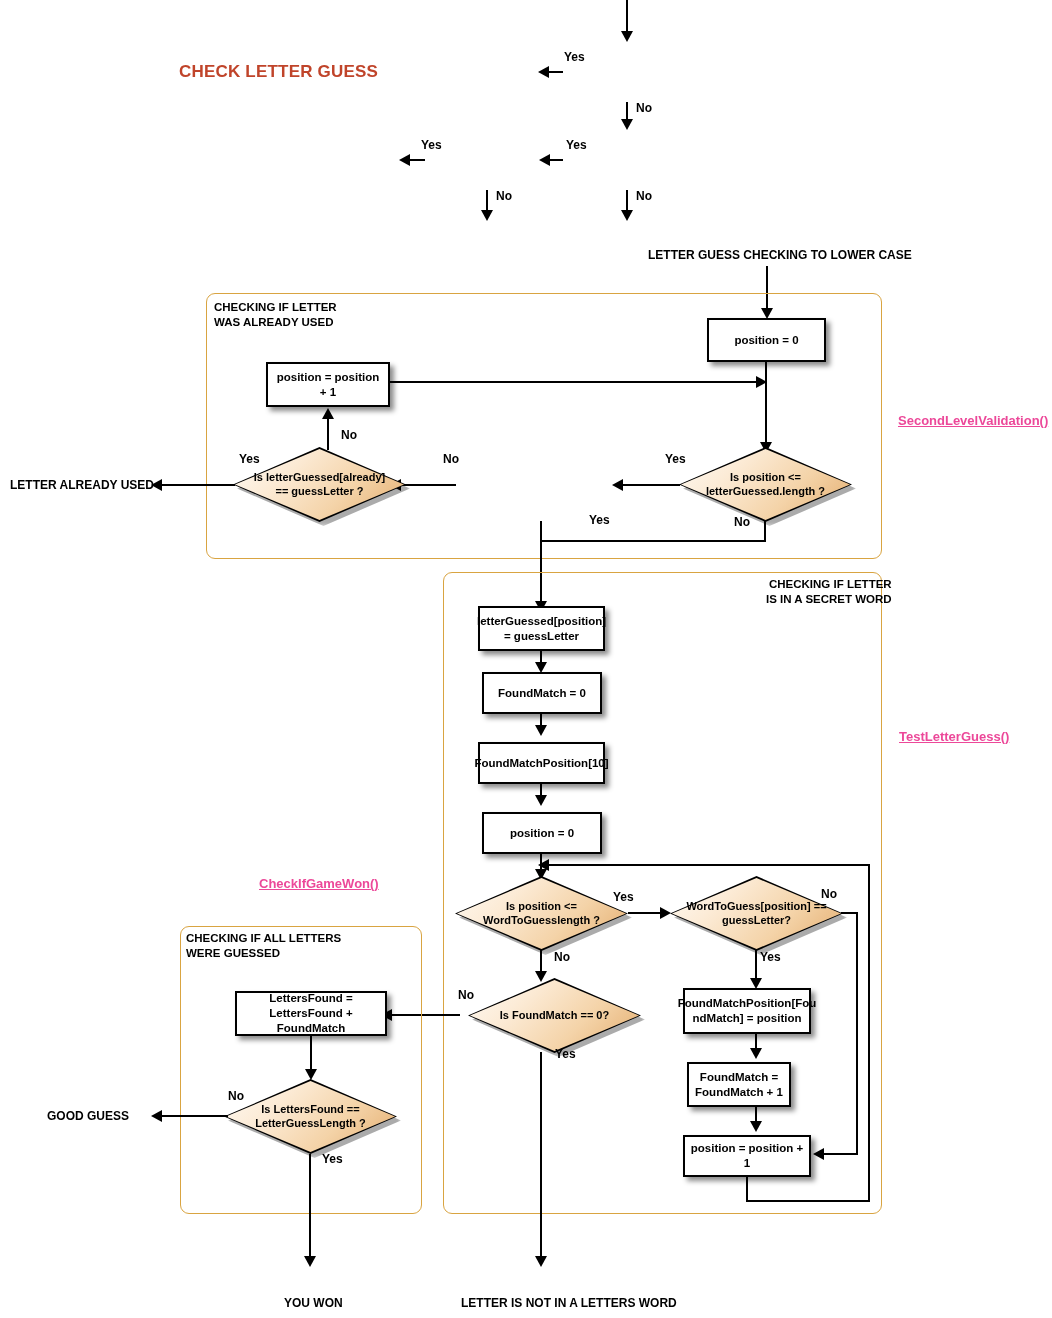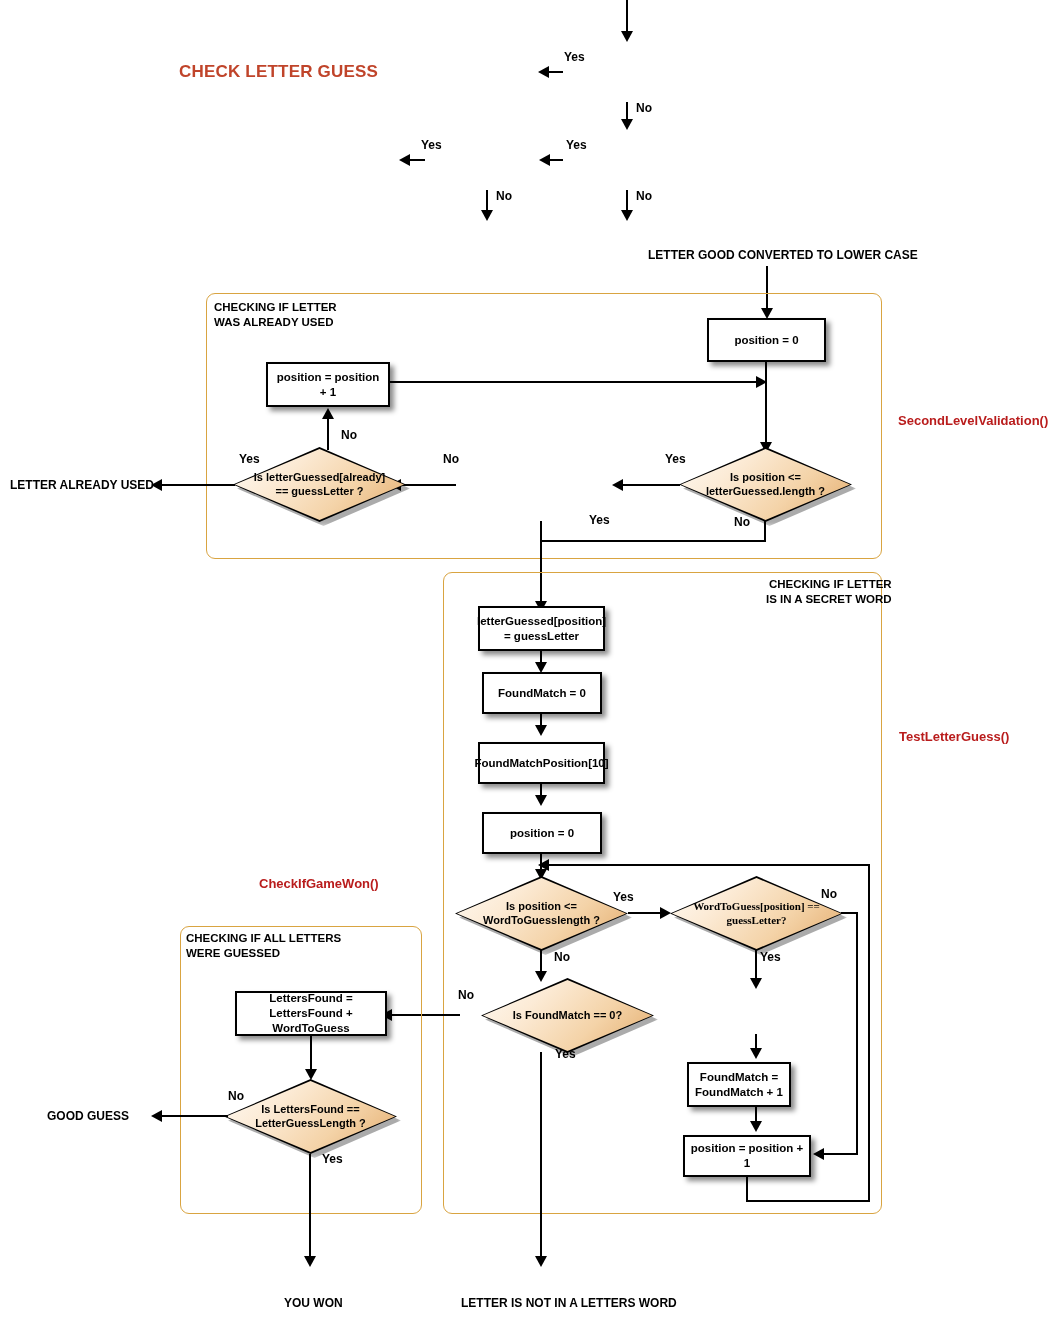--- a/index.html
+++ b/index.html
@@ -4,21 +4,21 @@
 <style>
   html,body{margin:0;padding:0;background:#ffffff;}
   body{font-family:"Liberation Sans", sans-serif;}
   #stage{position:relative;width:1052px;height:1318px;background:#fff;overflow:hidden;}
 
   
   .lbl{position:absolute;font-weight:bold;color:#000;white-space:pre;line-height:1.25;}
   .lbl.sz12{font-size:12px;}
 
   .title{position:absolute;font-size:17px;font-weight:bold;color:#C0442A;letter-spacing:.2px;white-space:nowrap;}
-  .fnlabel{position:absolute;font-size:13px;font-weight:bold;color:#b91c1c;white-space:nowrap;}
+  .fnlabel{position:absolute;font-size:13px;font-weight:bold;color:#ec4899;white-space:nowrap;text-decoration:underline;}
 
   .yn{position:absolute;font-size:12px;font-weight:bold;color:#000;white-space:nowrap;}
 
   
   .group{position:absolute;border:1px solid #D9A441;border-radius:9px;background:transparent;}
   .grouptitle{position:absolute;font-size:11.5px;font-weight:bold;color:#000;line-height:1.3;white-space:pre;}
 
   
   .pbox{position:absolute;background:#ffffff;border:2px solid #000;
         box-shadow:4px 4px 5px rgba(0,0,0,.45);
@@ -80,21 +80,21 @@
   <div class="ln lnv" style="left:626px;top:190px;height:25px;"></div>
   <div class="arr down" style="left:621px;top:210px;"></div>
 
   <div class="yn" style="left:421px;top:138px;">Yes</div>
   <div class="ln lnh" style="left:408px;top:159px;width:17px;"></div>
   <div class="arr left" style="left:399px;top:154px;"></div>
   <div class="yn" style="left:496px;top:189px;">No</div>
   <div class="ln lnv" style="left:486px;top:190px;height:25px;"></div>
   <div class="arr down" style="left:481px;top:210px;"></div>
 
-  <div class="lbl sz12" style="left:648px;top:248px;">LETTER GOOD CONVERTED TO LOWER CASE</div>
+  <div class="lbl sz12" style="left:648px;top:248px;">LETTER GUESS CHECKING TO LOWER CASE</div>
   <div class="ln lnv" style="left:766px;top:266px;height:47px;"></div>
   <div class="arr down" style="left:761px;top:308px;"></div>
 
   <div class="group" style="left:206px;top:293px;width:674px;height:264px;"></div>
   <div class="grouptitle" style="left:214px;top:300px;">CHECKING IF LETTER
 WAS ALREADY USED</div>
   <div class="fnlabel" style="left:898px;top:413px;">SecondLevelValidation()</div>
 
   <div class="pbox" style="left:707px;top:318px;width:119px;height:44px;">position = 0</div>
 
@@ -173,73 +173,75 @@
     <div class="txt">Is position &lt;=
 WordToGuesslength ?</div>
   </div>
   <div class="yn" style="left:613px;top:890px;">Yes</div>
   <div class="ln lnh" style="left:628px;top:912px;width:40px;"></div>
   <div class="arr right" style="left:660px;top:907px;"></div>
   <div class="yn" style="left:554px;top:950px;">No</div>
   <div class="ln lnv" style="left:540px;top:950px;height:26px;"></div>
   <div class="arr down" style="left:535px;top:971px;"></div>
 
-  <div class="dia" style="left:670px;top:876px;width:173px;height:75px;font-family:Liberation Serif, serif;">
+  <div class="dia" style="left:670px;top:876px;width:173px;height:75px;">
     <div class="shadow"></div>
     <div class="edge"></div>
     <div class="inner"></div>
     <div class="txt">WordToGuess[position] ==
 guessLetter?</div>
   </div>
   <div class="yn" style="left:821px;top:887px;">No</div>
 
   <div class="ln lnh" style="left:841px;top:912px;width:17px;"></div>
   <div class="ln lnv" style="left:856px;top:912px;height:243px;"></div>
   <div class="ln lnh" style="left:823px;top:1153px;width:35px;"></div>
   <div class="arr left" style="left:813px;top:1148px;"></div>
   <div class="yn" style="left:760px;top:950px;">Yes</div>
   <div class="ln lnv" style="left:755px;top:950px;height:33px;"></div>
   <div class="arr down" style="left:750px;top:978px;"></div>
 
+  <div class="pbox" style="left:683px;top:988px;width:128px;height:46px;">FoundMatchPosition[Fou
+ndMatch] = position</div>
   <div class="ln lnv" style="left:755px;top:1034px;height:19px;"></div>
   <div class="arr down" style="left:750px;top:1048px;"></div>
 
   <div class="pbox" style="left:687px;top:1062px;width:104px;height:45px;">FoundMatch =
 FoundMatch + 1</div>
   <div class="ln lnv" style="left:755px;top:1107px;height:19px;"></div>
   <div class="arr down" style="left:750px;top:1121px;"></div>
 
   <div class="pbox" style="left:683px;top:1135px;width:128px;height:42px;">position = position + 1</div>
 
   <div class="ln lnv" style="left:746px;top:1177px;height:25px;"></div>
   <div class="ln lnh" style="left:746px;top:1200px;width:124px;"></div>
   <div class="ln lnv" style="left:868px;top:864px;height:338px;"></div>
   <div class="ln lnh" style="left:546px;top:864px;width:324px;"></div>
   <div class="arr left" style="left:538px;top:859px;"></div>
 
-  <div class="dia" style="left:481px;top:978px;width:173px;height:75px;">
+  <div class="dia" style="left:468px;top:978px;width:173px;height:75px;">
     <div class="shadow"></div>
     <div class="edge"></div>
     <div class="inner"></div>
     <div class="txt">Is FoundMatch == 0?</div>
   </div>
   <div class="yn" style="left:555px;top:1047px;">Yes</div>
   <div class="ln lnv" style="left:540px;top:1052px;height:210px;"></div>
   <div class="arr down" style="left:535px;top:1256px;"></div>
   <div class="yn" style="left:458px;top:988px;">No</div>
   <div class="ln lnh" style="left:390px;top:1014px;width:70px;"></div>
   <div class="arr left" style="left:381px;top:1009px;"></div>
 
   <div class="group" style="left:180px;top:926px;width:240px;height:286px;"></div>
   <div class="grouptitle" style="left:186px;top:931px;">CHECKING IF ALL LETTERS
 WERE GUESSED</div>
   <div class="fnlabel" style="left:259px;top:876px;">CheckIfGameWon()</div>
 
   <div class="pbox" style="left:235px;top:991px;width:152px;height:45px;">LettersFound = LettersFound +
-WordToGuess</div>
+FoundMatch</div>
   <div class="ln lnv" style="left:310px;top:1036px;height:38px;"></div>
   <div class="arr down" style="left:305px;top:1069px;"></div>
 
   <div class="dia" style="left:224px;top:1079px;width:173px;height:75px;">
     <div class="shadow"></div>
     <div class="edge"></div>
     <div class="inner"></div>
     <div class="txt">Is LettersFound ==
 LetterGuessLength ?</div>
   </div>

